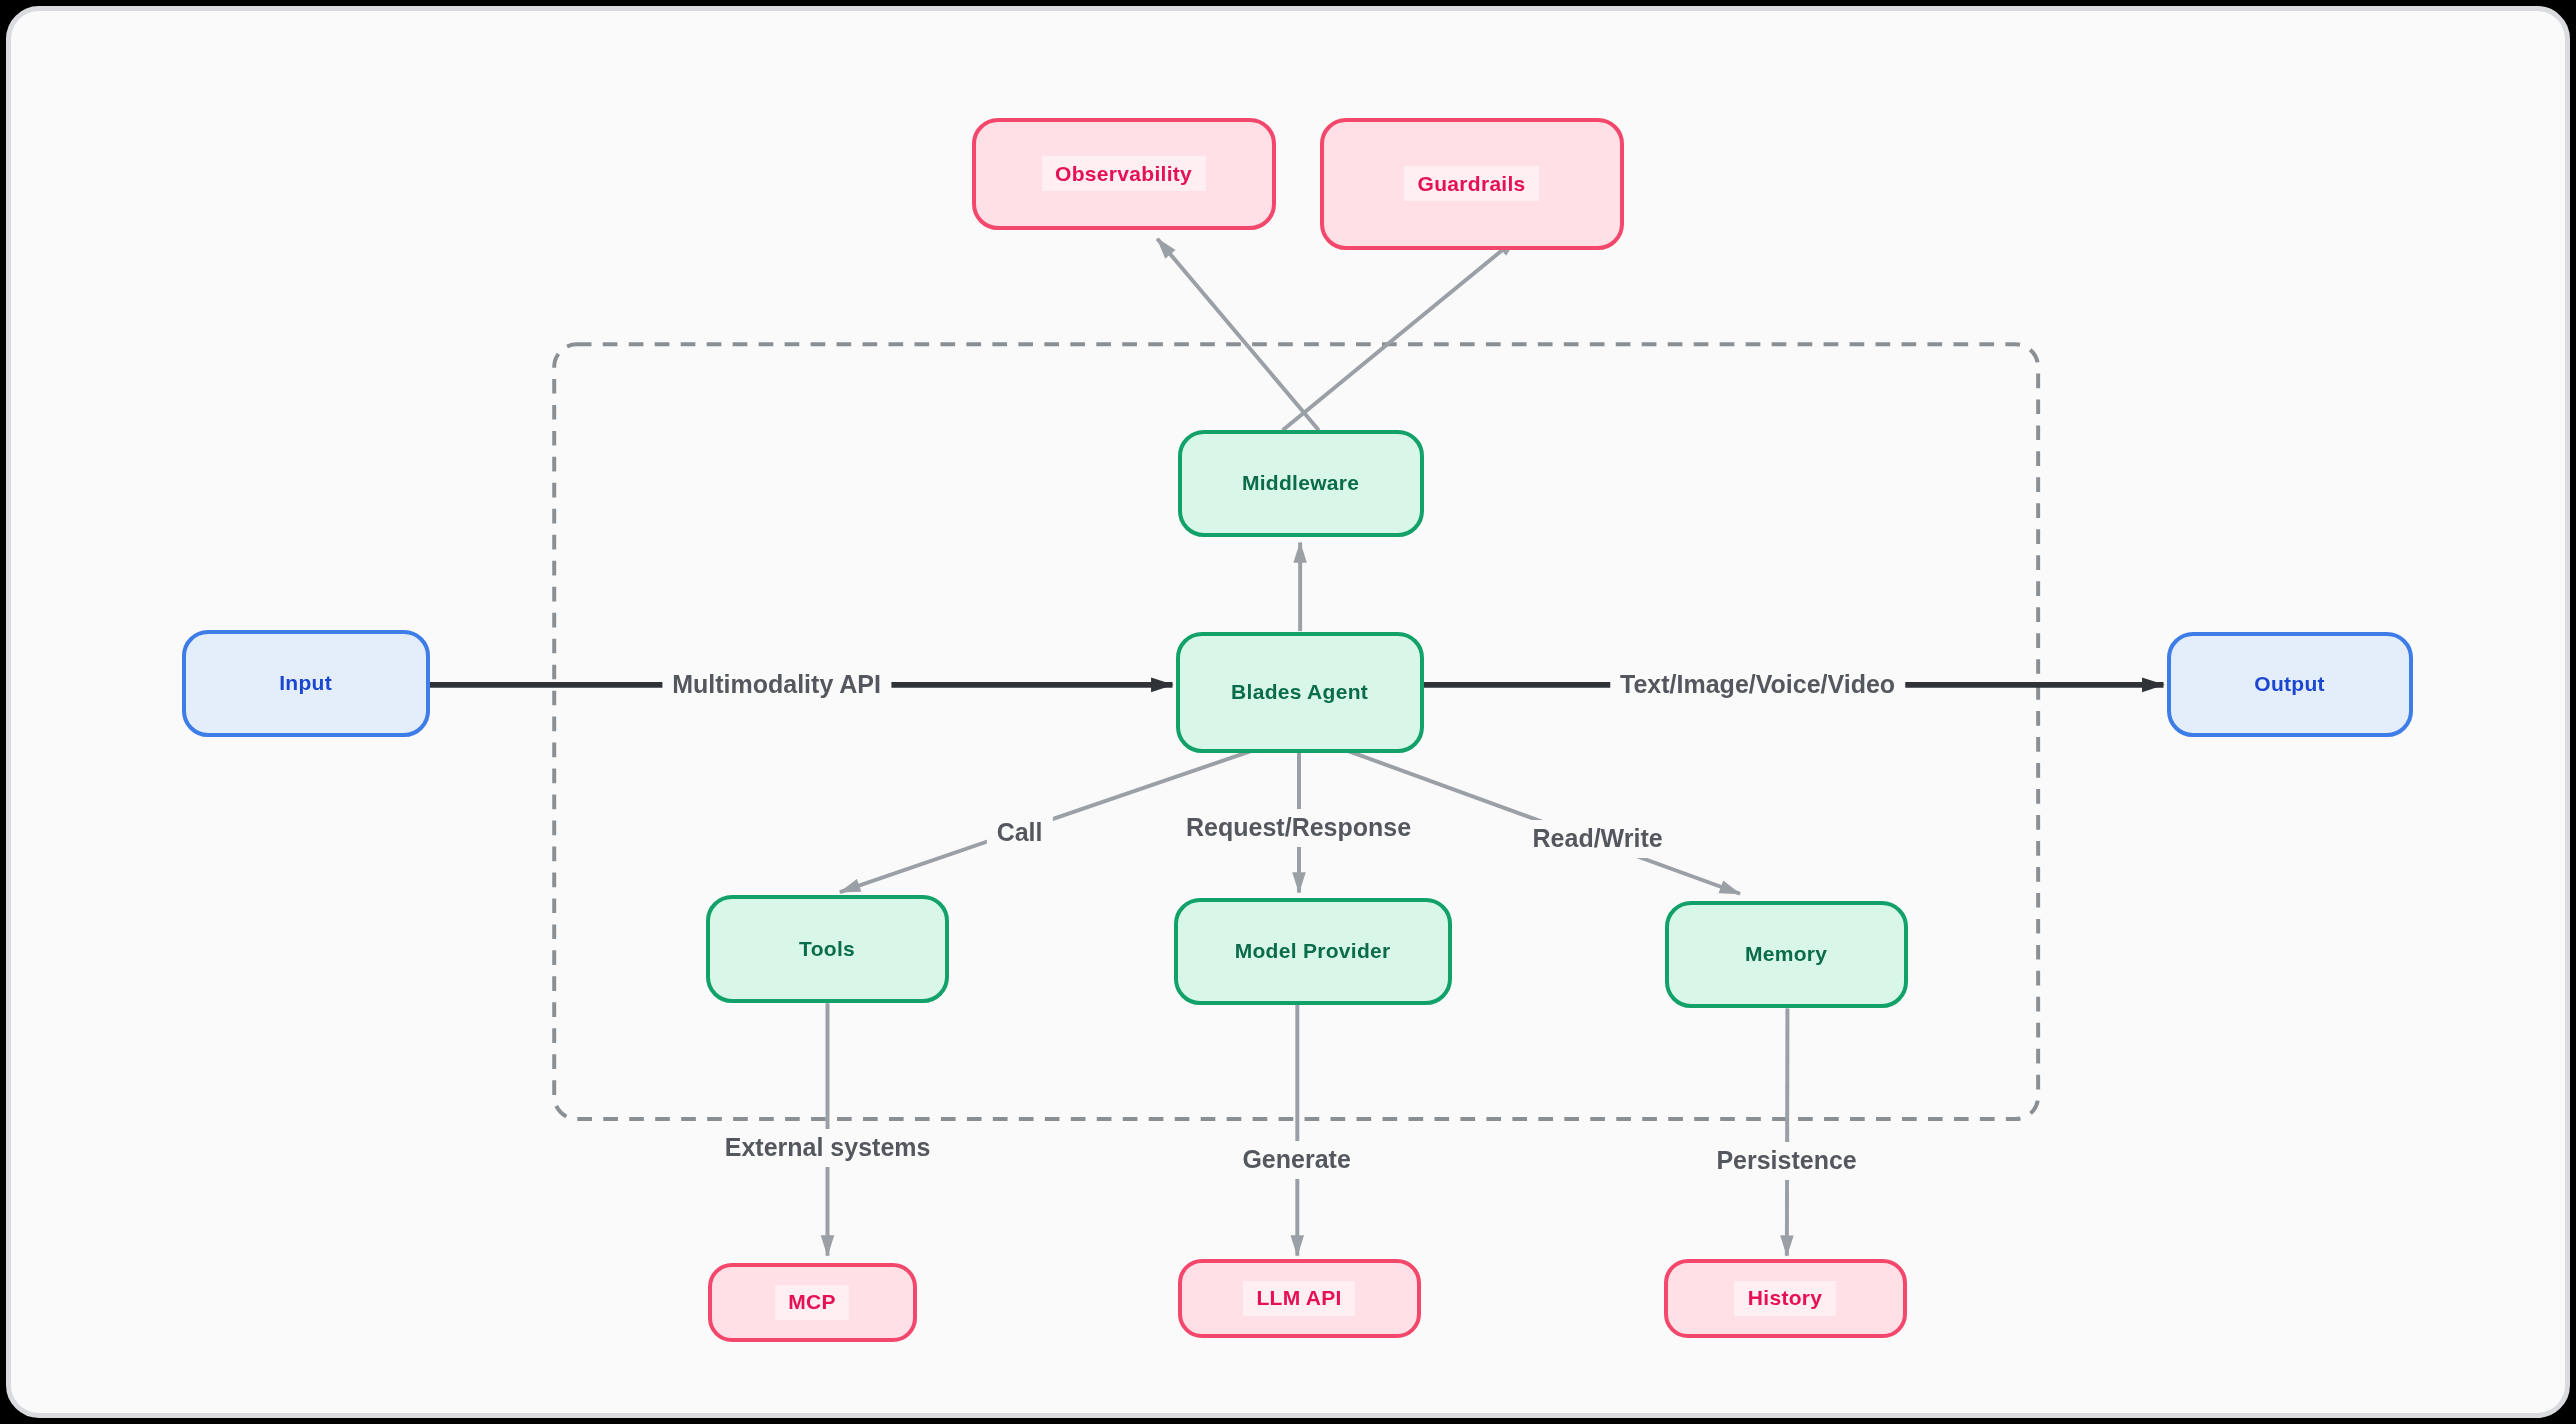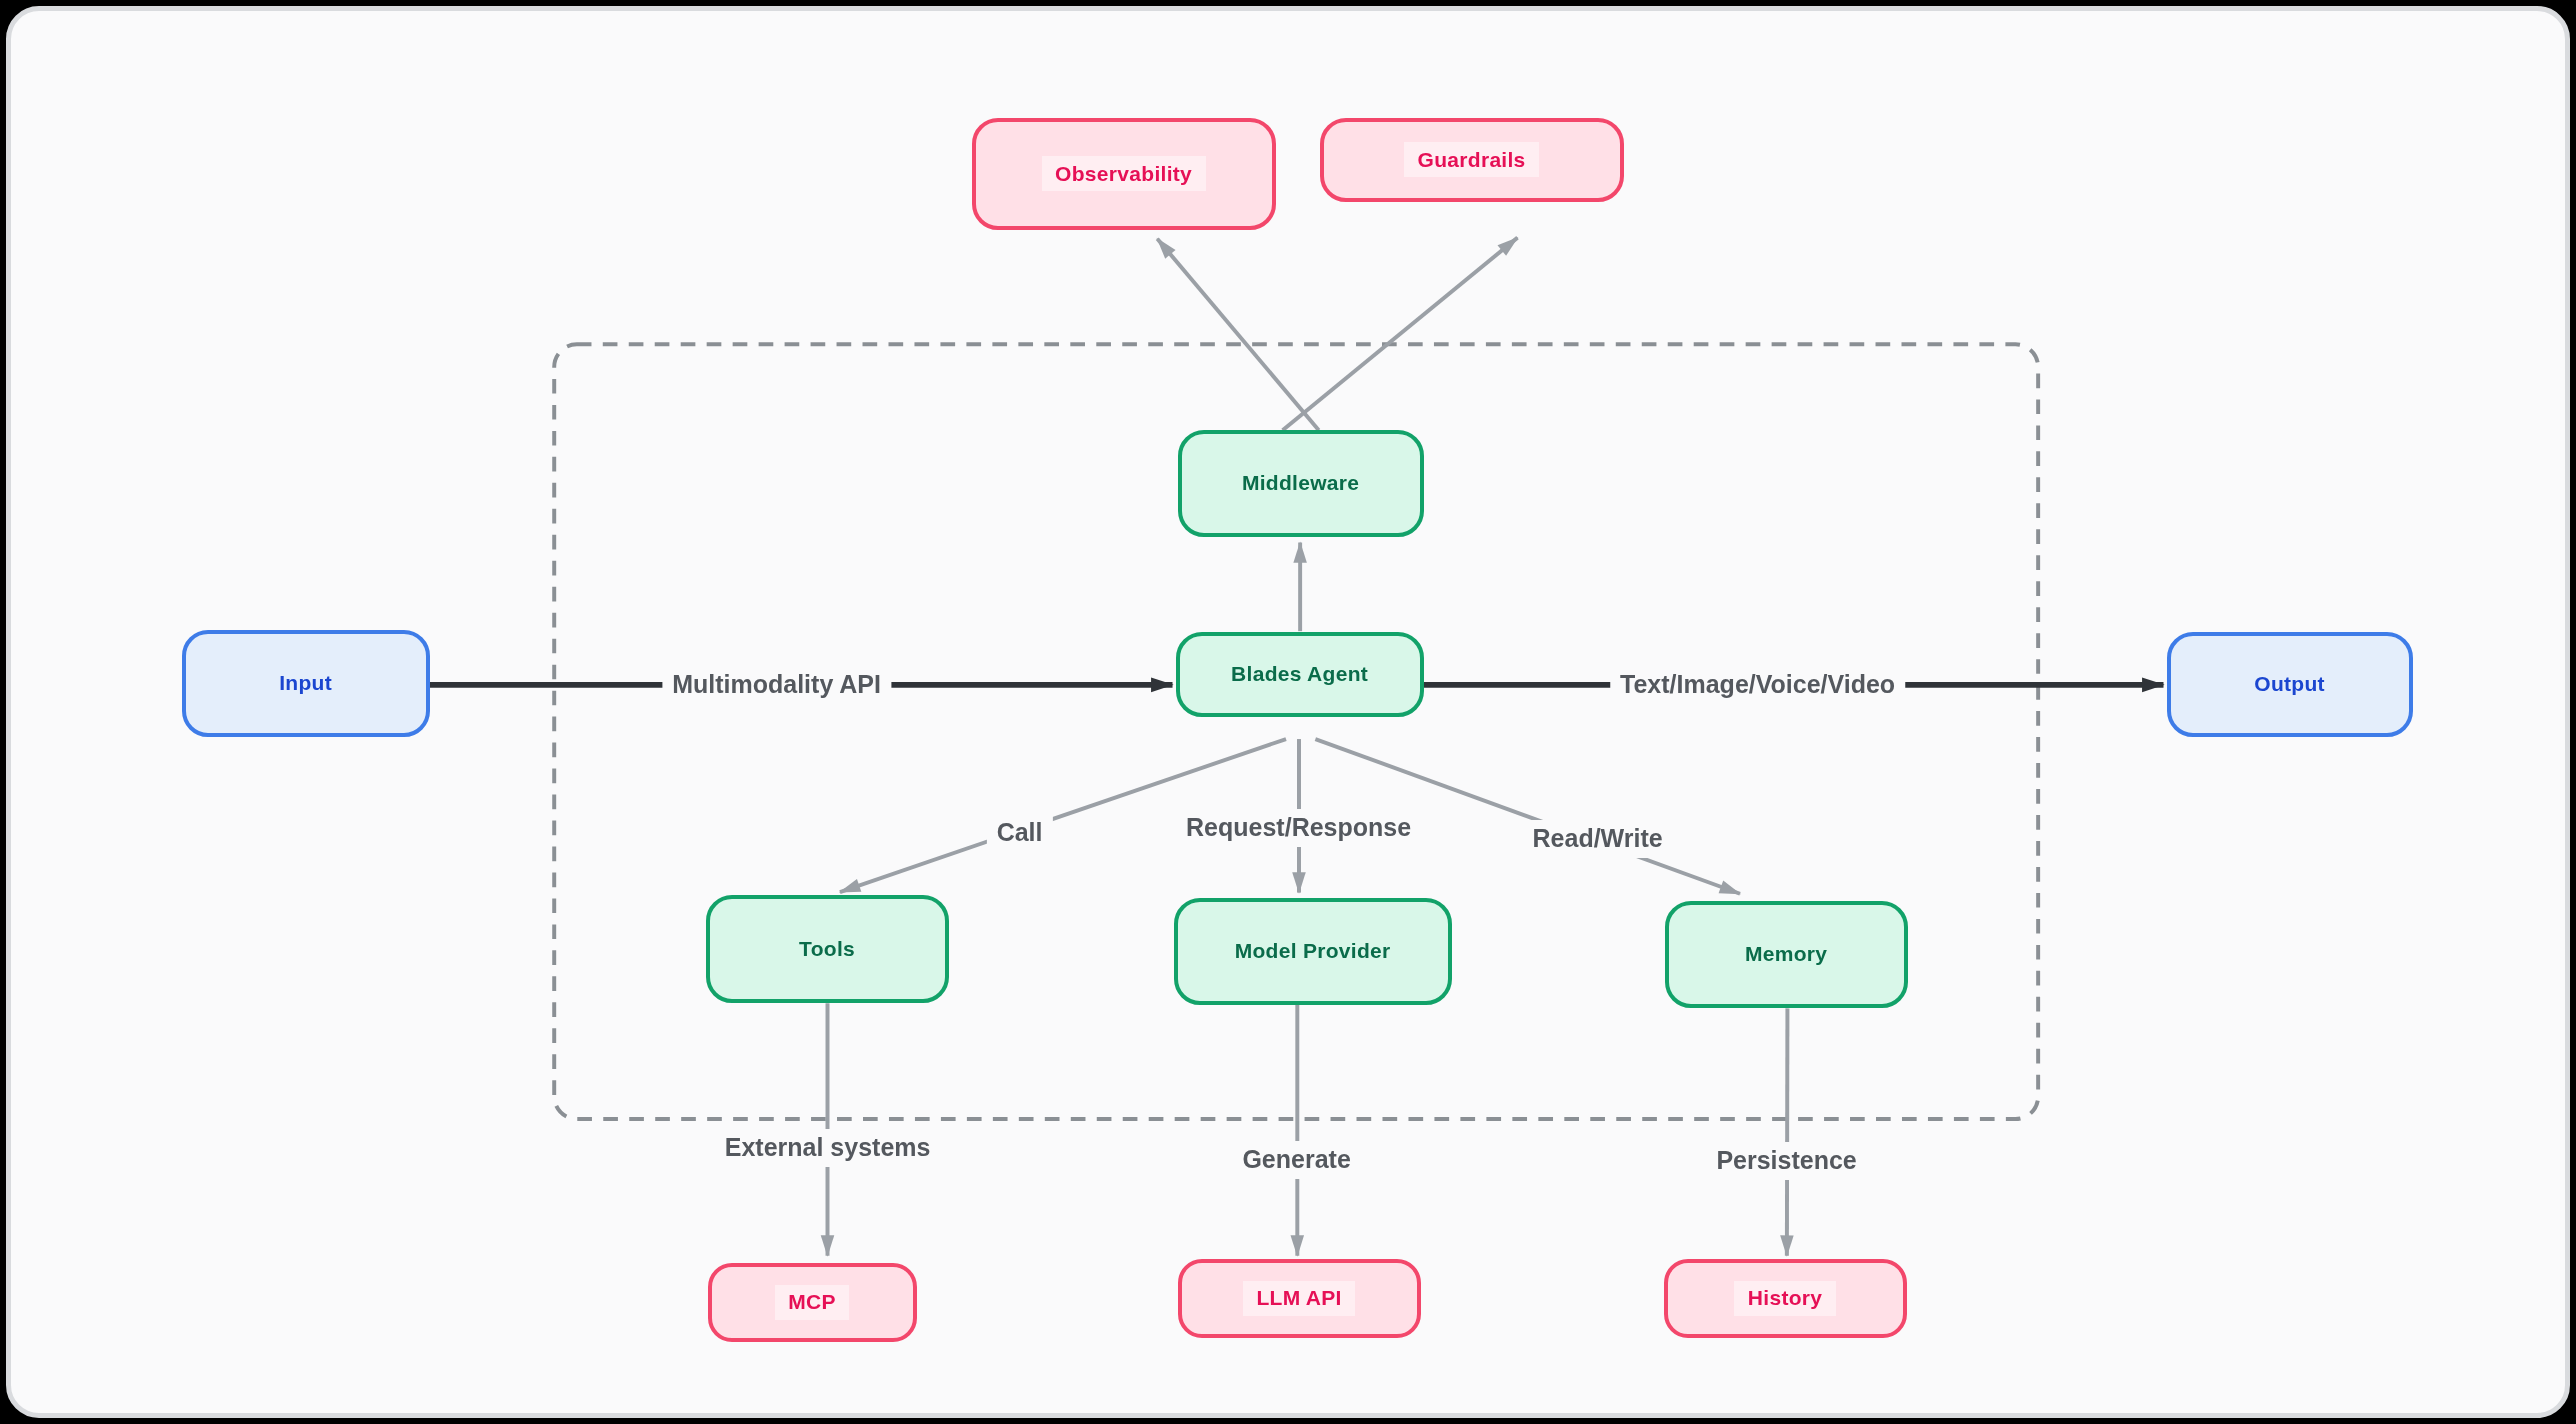--- a/index.html
+++ b/index.html
@@ -53,23 +53,23 @@
   }
   .node.pink .label-bg {
     background: rgba(255,255,255,0.45);
     padding: 5.6px 13.6px;
   }
   .node .label-bg {
     display: inline-block;
   }
   
   #node-observability { left: 961px; top: 107px;  width: 304px; height: 112px; }
-  #node-guardrails    { left: 1309px; top: 107px;  width: 304px; height: 84px; }
+  #node-guardrails    { left: 1309px; top: 107px;  width: 304px; height: 132px; }
   #node-middleware    { left: 1167px; top: 419px;  width: 246px; height: 107px; }
-  #node-blades-agent  { left: 1165px; top: 621px; width: 248px; height: 85px; }
+  #node-blades-agent  { left: 1165px; top: 621px; width: 248px; height: 121px; }
   #node-input         { left: 171px;  top: 619px; width: 248px; height: 107px; }
   #node-output        { left: 2156px; top: 621px; width: 246px; height: 105px; }
   #node-tools         { left: 695px; top: 884px; width: 243px; height: 108px; }
   #node-model-provider{ left: 1163px; top: 887px; width: 278px; height: 107px; }
   #node-memory        { left: 1654px; top: 890px; width: 243px; height: 107px; }
   #node-mcp           { left: 697px; top: 1252px; width: 209px; height: 79px; border-radius: 24px; }
   #node-llm-api       { left: 1167px; top: 1248px; width: 243px; height: 79px; border-radius: 24px; }
   #node-history       { left: 1653px; top: 1248px; width: 243px; height: 79px; border-radius: 24px; }
 
   .edge-label {

